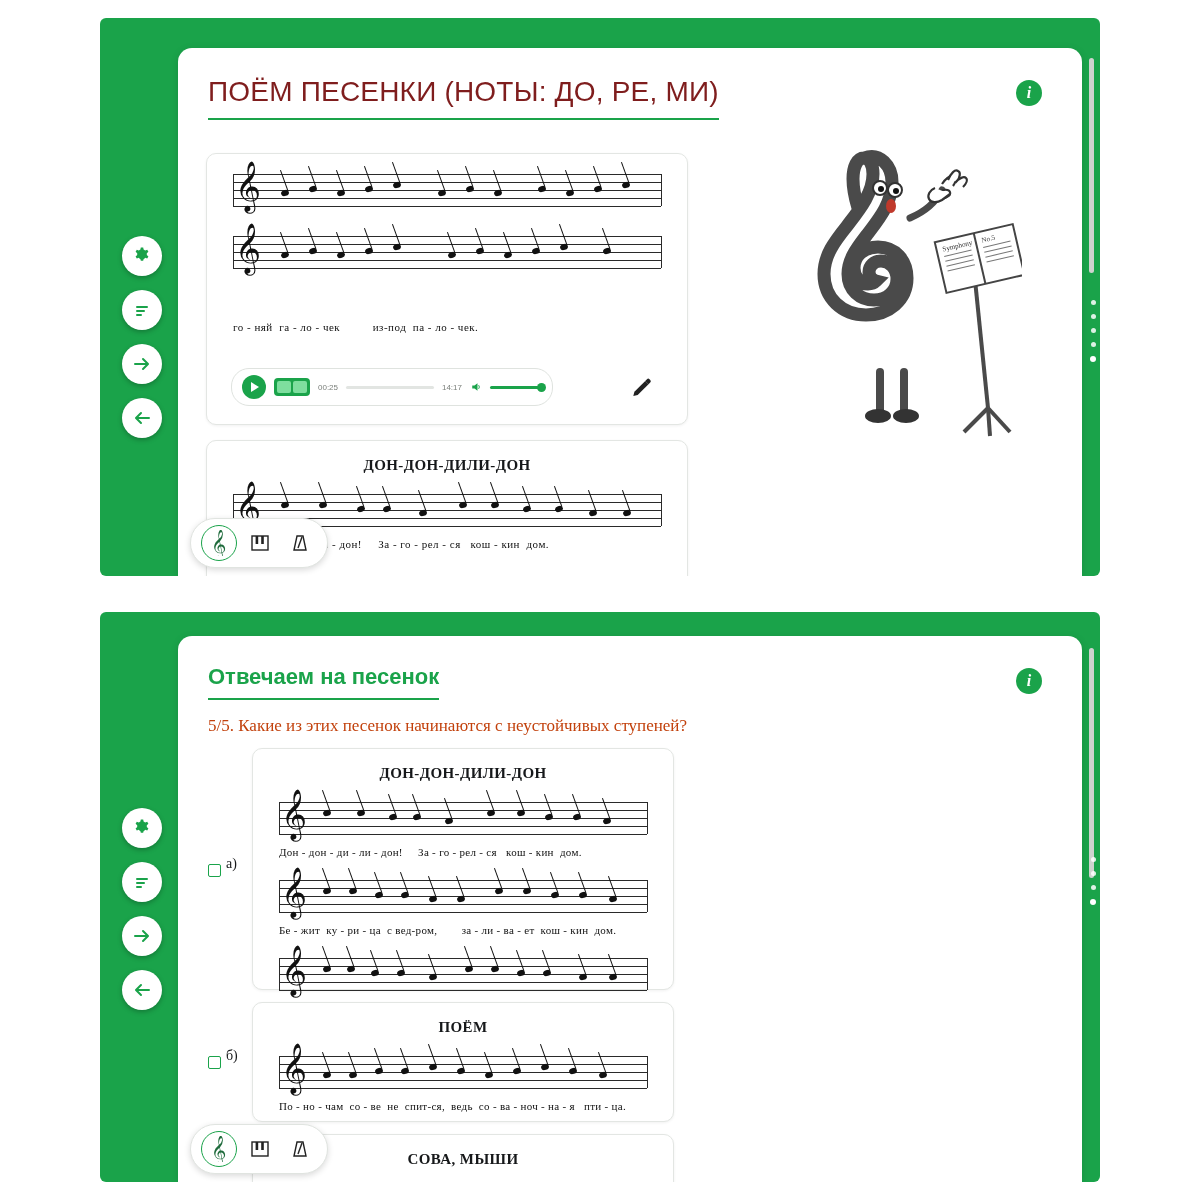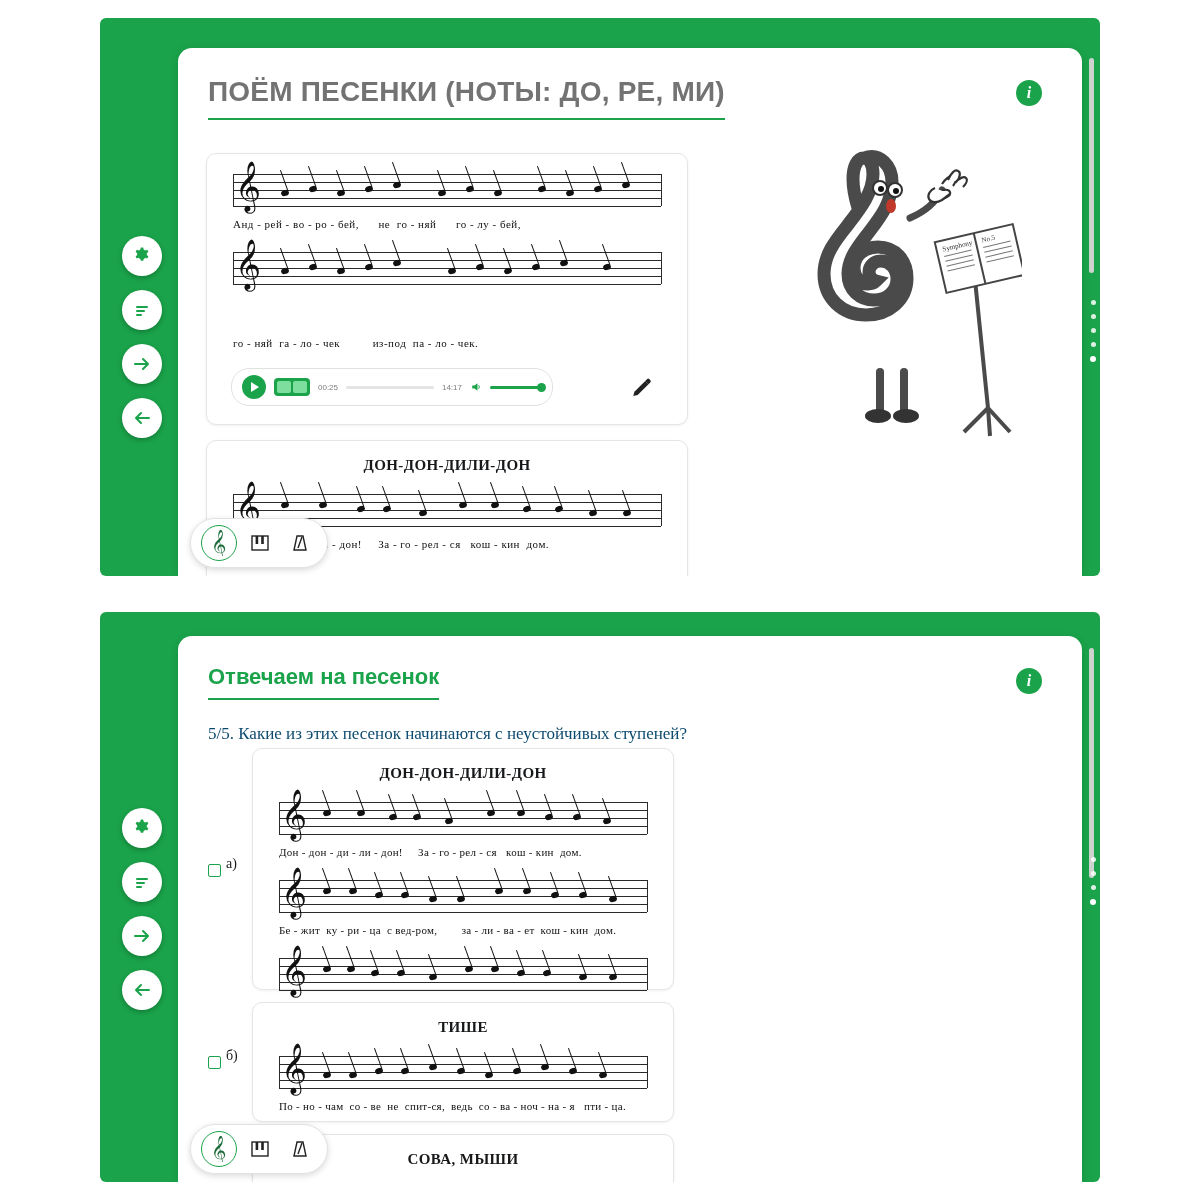--- a/index.html
+++ b/index.html
@@ -43,21 +43,21 @@
     display:flex;align-items:center;justify-content:center;
     cursor:pointer;
   }
   .rail-btn svg{display:block;}
 
   
   .page-head{
     position:absolute;left:30px;right:40px;top:28px;
   }
   .title-main{
-    font-size:28px;font-weight:700;color:#737373;
+    font-size:28px;font-weight:400;color:#7f1d1d;
     letter-spacing:.2px;
     padding-bottom:10px;
     border-bottom:2px solid #1aa34a;
     display:inline-block;
   }
   .title-sub{
     font-size:22px;font-weight:700;color:#1aa34a;
     padding-bottom:8px;border-bottom:2px solid #1aa34a;
     display:inline-block;
   }
@@ -151,22 +151,22 @@
   
   .scroll-track{
     position:absolute;right:6px;width:5px;border-radius:3px;background:#cfd3cf;
   }
   .dots{position:absolute;right:0;width:14px;display:flex;flex-direction:column;align-items:center;gap:9px;}
   .dots i{width:5px;height:5px;border-radius:50%;background:#ffffff;opacity:.85;display:block;}
   .dots i.on{background:#ffffff;opacity:1;width:6px;height:6px;}
 
   
   .question{
-    position:absolute;left:30px;right:40px;top:88px;
-    font-size:17px;color:#0c4a6e;
+    position:absolute;left:30px;right:40px;top:80px;
+    font-size:17px;color:#c2410c;
     font-family:"Liberation Serif", serif;
   }
   .opt-label{
     position:absolute;font-size:14px;color:#16181a;
     font-family:"Liberation Serif", serif;
   }
   .checkbox{
     position:absolute;width:11px;height:11px;border:1px solid #1aa34a;border-radius:2px;
     background:#fff;cursor:pointer;
   }
@@ -202,21 +202,20 @@
         <div class="note stem" style="left:132px;top:18px"></div>
         <div class="note stem" style="left:160px;top:14px"></div>
         <div class="note stem" style="left:205px;top:22px"></div>
         <div class="note stem" style="left:233px;top:18px"></div>
         <div class="note stem" style="left:261px;top:22px"></div>
         <div class="note stem" style="left:305px;top:18px"></div>
         <div class="note stem" style="left:333px;top:22px"></div>
         <div class="note stem" style="left:361px;top:18px"></div>
         <div class="note stem" style="left:389px;top:14px"></div>
       </div>
-      <div class="lyrics" style="white-space:pre;letter-spacing:.5px;">Анд - рей - во - ро - бей,      не  го - няй      го - лу - бей,</div>
 
       <div class="staff">
         <div class="lines">
           <i style="top:0"></i>
             <i style="top:8px"></i>
             <i style="top:16px"></i>
             <i style="top:24px"></i>
             <i style="top:32px"></i>
         </div>
         <div class="clef">𝄞</div>
@@ -485,21 +484,21 @@
         <div class="note stem" style="left:300px;top:22px"></div>
         <div class="note stem" style="left:330px;top:22px"></div>
       </div>
       <div class="lyrics" style="white-space:pre;letter-spacing:.3px;">Кош-ка  вы - ско-чи-ла,      глаз-ки  вы - пу-чи-ла.      Дин! Дон! Дон! Дон!</div>
     </div>
 
     <div class="checkbox" style="left:30px;top:420px;"></div>
     <div class="opt-label" style="left:48px;top:412px;">б)</div>
 
     <div class="song-block" style="left:74px;top:366px;width:420px;height:118px;">
-      <div class="song-title">ТИШЕ</div>
+      <div class="song-title">ПОЁМ</div>
       <div class="staff">
         <div class="lines">
           <i style="top:0"></i>
             <i style="top:8px"></i>
             <i style="top:16px"></i>
             <i style="top:24px"></i>
             <i style="top:32px"></i>
         </div>
         <div class="clef">𝄞</div>
         <div class="barline" style="left:0"></div>

